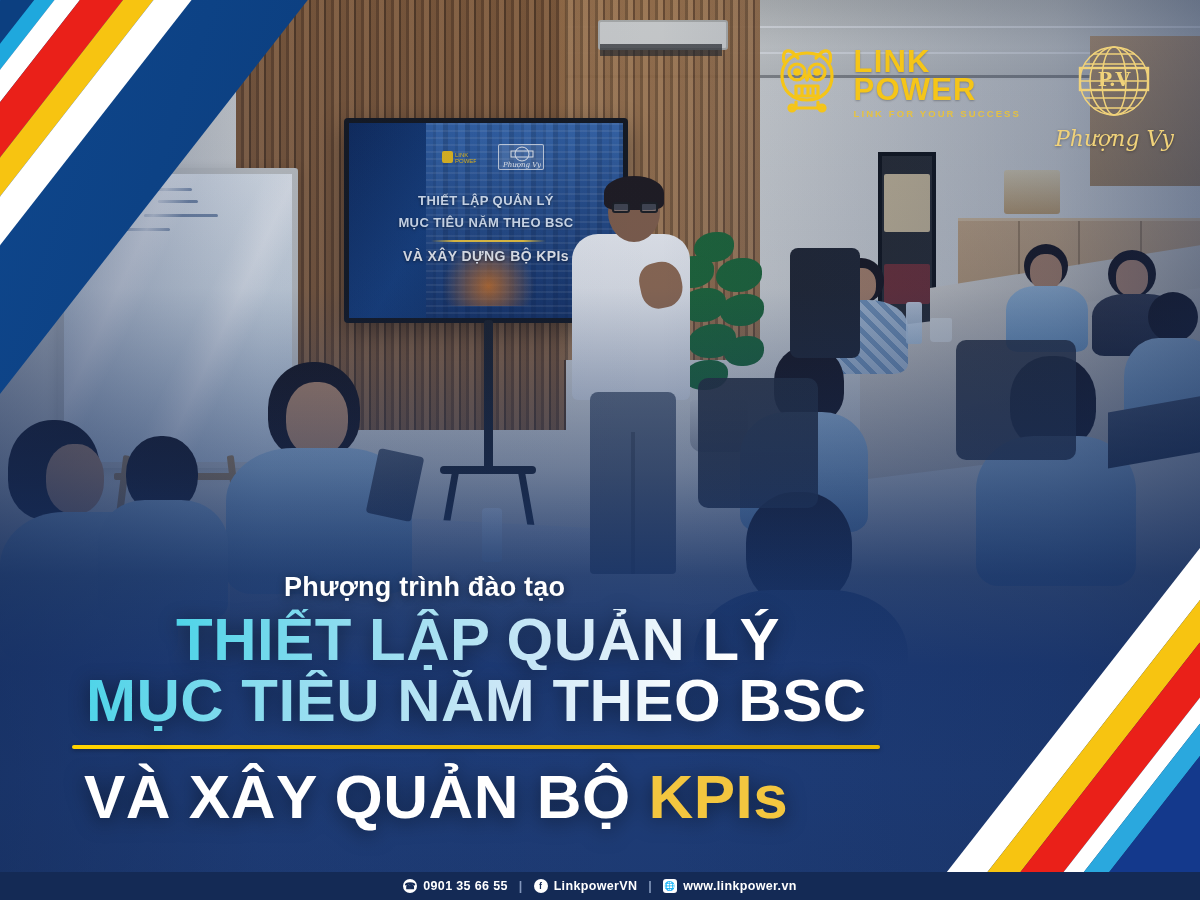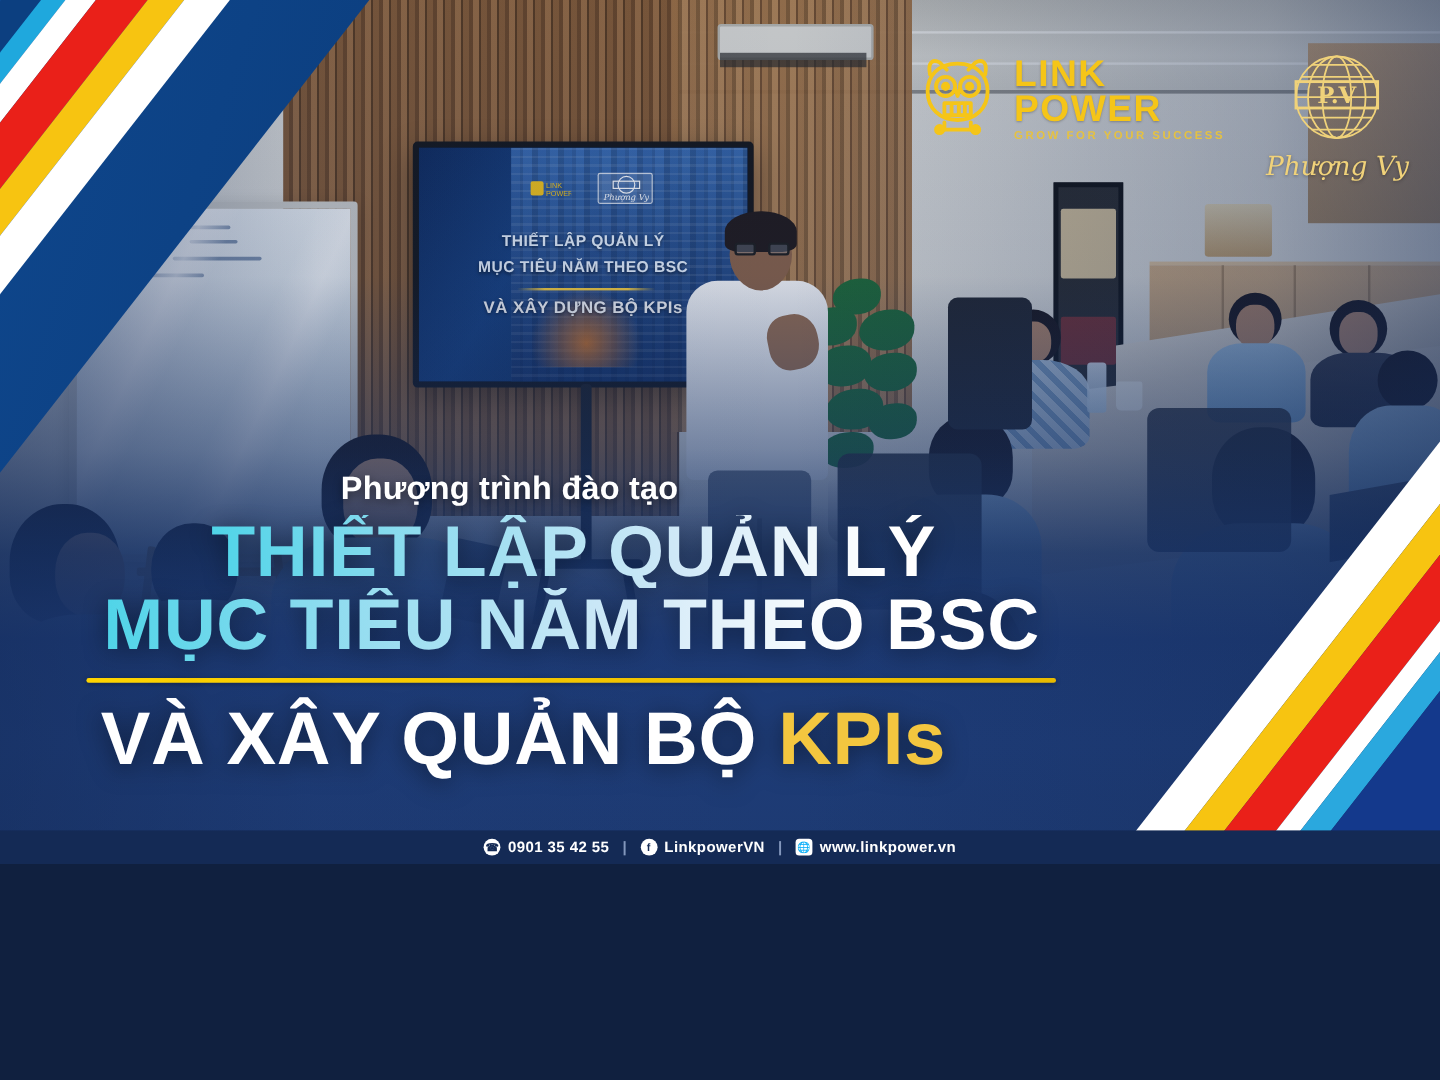--- a/index.html
+++ b/index.html
@@ -1,21 +1,21 @@
 <!DOCTYPE html>
 <html><head>
 <meta charset="utf-8">
 <style>
   * { margin:0; padding:0; box-sizing:border-box; }
   html,body { background:#10203f; }
   body { font-family:"Liberation Sans", sans-serif; }
 
   .poster {
     position:relative;
-    width:1200px; height:720px;
+    width:1200px; height:900px;
     overflow:hidden;
     background:#1b3160;
   }
 
   
   .photo { position:absolute; inset:0; overflow:hidden; }
 
   
   .wall {
     position:absolute; inset:0;
@@ -482,21 +482,21 @@
             <path d="M16 64 H50"></path>
             <path d="M22 58 V64 M44 58 V64"></path>
             <circle cx="18" cy="64" r="3"></circle>
             <circle cx="48" cy="64" r="3"></circle>
           </g>
         </svg>
       </span>
       <span class="lp-text">
         <div class="l1">LINK</div>
         <div class="l2">POWER</div>
-        <div class="lp-tag">GROW FOR YOUR SUCCESS</div>
+        <div class="lp-tag">LINK FOR YOUR SUCCESS</div>
       </span>
     </div>
 
     <div class="pv-logo">
       <span>
         <svg width="92" height="78" viewBox="0 0 92 78" aria-hidden="true">
           <g fill="none" stroke="#f0d27a" stroke-width="1.5">
             <circle cx="46" cy="37" r="34"></circle>
             <ellipse cx="46" cy="37" rx="12" ry="34"></ellipse>
             <ellipse cx="46" cy="37" rx="24" ry="34"></ellipse>
@@ -518,21 +518,21 @@
     <div class="kicker">Phượng trình đào tạo</div>
     <div class="h1">THIẾT LẬP QUẢN LÝ</div>
     <div class="h2">MỤC TIÊU NĂM THEO BSC</div>
     <div class="rule"></div>
     <div class="h3"><span>VÀ XÂY QUẢN BỘ </span><span class="kpi">KPIs</span></div>
   </div>
 
   <div class="footer">
     <span class="fitem">
       <span class="fico">☎</span>
-      <span>0901 35 42 55</span>
+      <span>0901 35 66 55</span>
     </span>
     <span class="fsep">|</span>
     <span class="fitem">
       <span class="fico">f</span>
       <span>LinkpowerVN</span>
     </span>
     <span class="fsep">|</span>
     <span class="fitem">
       <span class="fico sq">🌐</span>
       <span>www.linkpower.vn</span>

